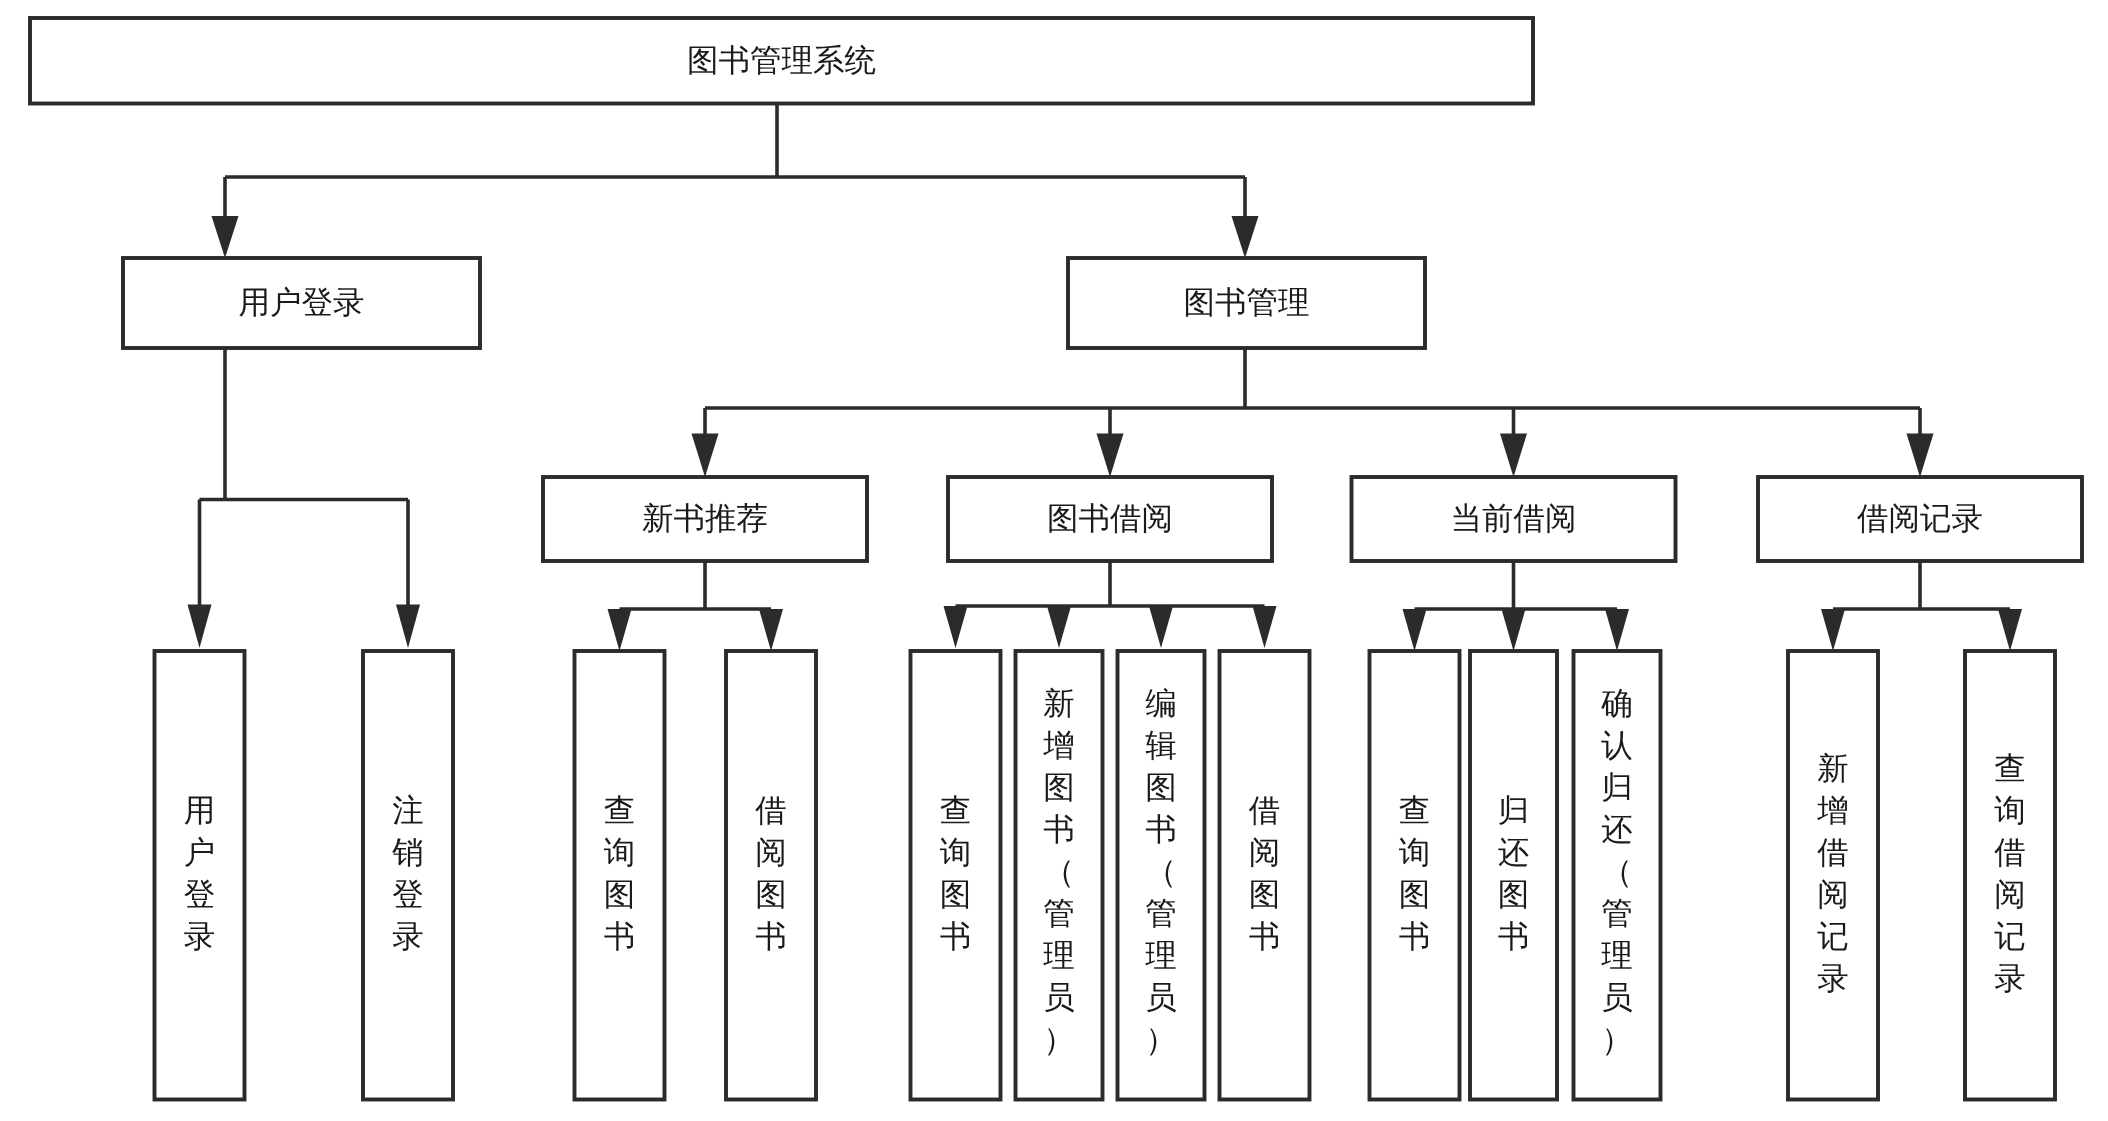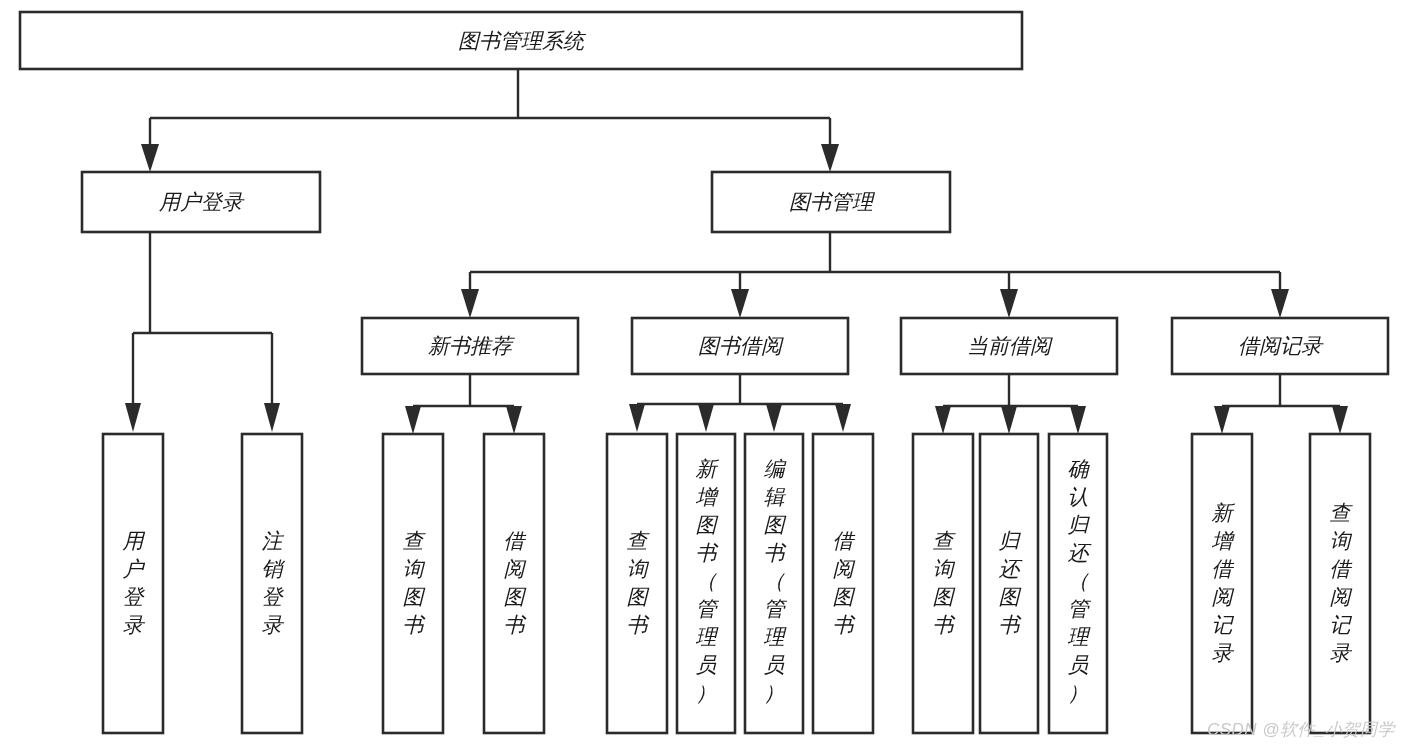--- a/index.html
+++ b/index.html
@@ -11,21 +11,20 @@
     width: 1405px;
     height: 747px;
     font-family: "Liberation Sans", "DejaVu Sans", sans-serif;
     overflow: hidden;
     position: relative;
   }
   #diagram-root {
     position: relative;
     width: 1405px;
     height: 747px;
-    font-style: italic;
   }
   svg.diagram-canvas {
     position: absolute;
     left: 0;
     top: 0;
     width: 1405px;
     height: 747px;
   }
   .node-box {
     fill: #ffffff;
@@ -236,14 +235,13 @@
       <text class="node-label-v" x="1222" y="584"><tspan x="1222" y="513.5" text-anchor="middle">新</tspan><tspan x="1222" y="541.5" text-anchor="middle">增</tspan><tspan x="1222" y="569.5" text-anchor="middle">借</tspan><tspan x="1222" y="597.5" text-anchor="middle">阅</tspan><tspan x="1222" y="625.5" text-anchor="middle">记</tspan><tspan x="1222" y="653.5" text-anchor="middle">录</tspan></text>
     </g>
 
     <g>
       <rect class="node-box" x="1310" y="434" width="60" height="299"></rect>
       <text class="node-label-v" x="1340" y="584"><tspan x="1340" y="513.5" text-anchor="middle">查</tspan><tspan x="1340" y="541.5" text-anchor="middle">询</tspan><tspan x="1340" y="569.5" text-anchor="middle">借</tspan><tspan x="1340" y="597.5" text-anchor="middle">阅</tspan><tspan x="1340" y="625.5" text-anchor="middle">记</tspan><tspan x="1340" y="653.5" text-anchor="middle">录</tspan></text>
     </g>
 
   </svg>
 
-  <div class="watermark">CSDN @软件_小贺同学</div>
 </div>
 
 </body></html>

